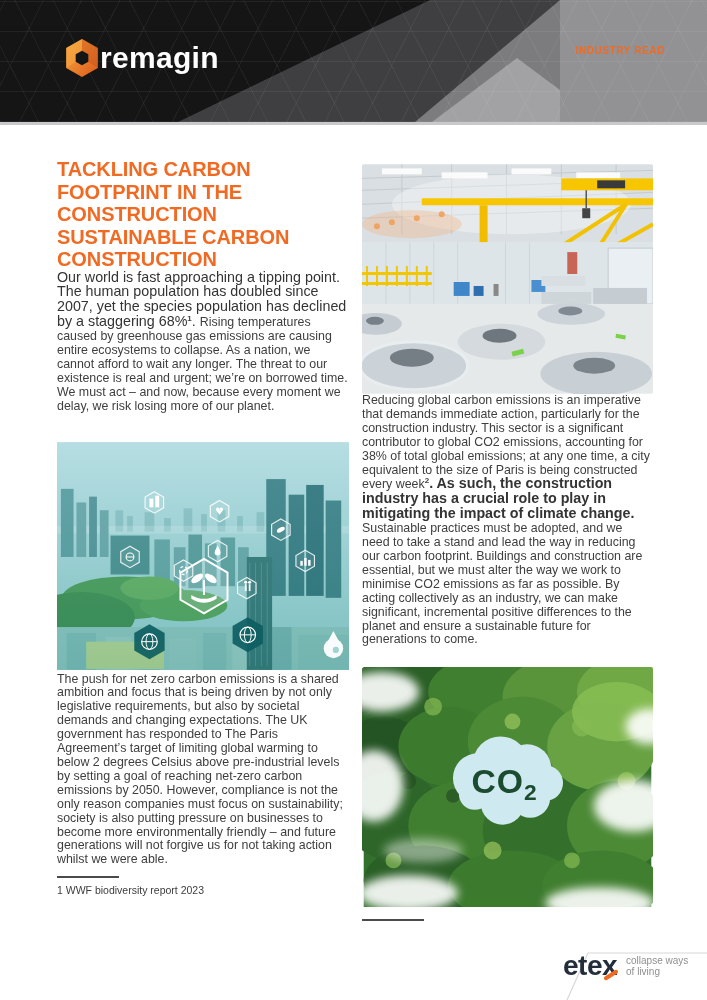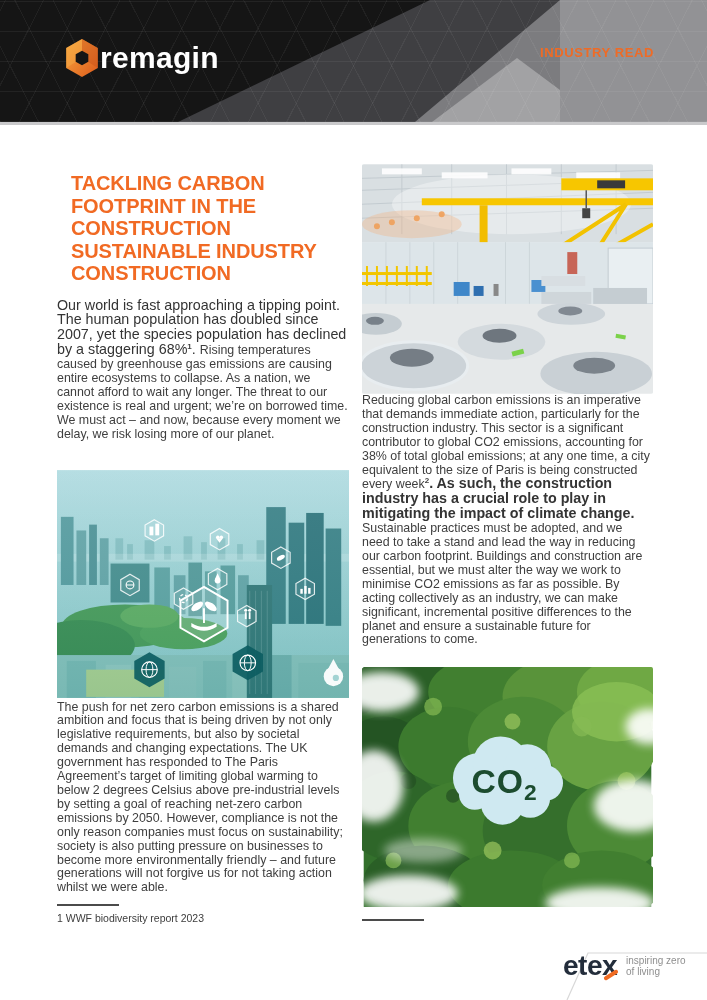--- a/index.html
+++ b/index.html
@@ -13,28 +13,28 @@
   .h-dark{background:#3f3f42;clip-path:polygon(430px 0,707px 0,707px 122px,178px 122px);}
   .h-mid{background:#7c7c7f;clip-path:polygon(560px 0,560px 122px,415px 122px);}
   .h-bright{background:#a2a2a4;clip-path:polygon(517px 58px,603px 122px,432px 122px);}
   .h-band{position:absolute;top:0;bottom:0;left:560px;right:0;background:#929295;}
   .h-grid{position:absolute;inset:0;pointer-events:none;background-image:
       repeating-linear-gradient(0deg, rgba(255,255,255,.06) 0 1px, transparent 1px 30px),
       repeating-linear-gradient(63deg, rgba(255,255,255,.05) 0 1px, transparent 1px 34px),
       repeating-linear-gradient(-63deg, rgba(255,255,255,.05) 0 1px, transparent 1px 34px);}
   .brand{position:absolute;left:64px;top:38px;display:flex;align-items:center;}
   .brand-text{color:#ffffff;font-size:30px;font-weight:700;letter-spacing:.3px;line-height:1;}
-  .header-tag{position:absolute;right:53px;top:45px;color:#ee6b26;font-size:13px;
+  .header-tag{position:absolute;right:42px;top:45px;color:#ee6b26;font-size:10px;
               font-weight:700;letter-spacing:.6px;}
 
   
   .col-left{position:absolute;left:57px;top:158px;width:292px;}
   .col-right{position:absolute;left:362px;top:164px;width:291px;}
 
-  h1.title{margin:14px;color:#f16a23;font-size:20px;line-height:22.5px;font-weight:700;
+  h1.title{margin:0;color:#f16a23;font-size:20px;line-height:22.5px;font-weight:700;
            letter-spacing:-.1px;}
   h1.title span{display:block;}
 
   p.body{margin:0;font-size:12.4px;line-height:13.9px;color:#3e3e3e;}
   .intro{margin-top:21px;}
   .lead-bold{font-weight:400;font-size:14.3px;color:#343434;text-align:right;}
   sup.fn{font-size:8px;vertical-align:super;line-height:0;font-weight:700;}
   .mid-bold{font-weight:700;font-size:14.3px;color:#343434;}
 
   .photo{display:block;border-radius:2px;}
@@ -86,21 +86,21 @@
     </div>
 
     <div class="header-tag">INDUSTRY READ</div>
   </div>
 
   <div class="col-left">
     <h1 class="title">
       <span>TACKLING CARBON</span>
       <span>FOOTPRINT IN THE</span>
       <span>CONSTRUCTION</span>
-      <span>SUSTAINABLE INDUSTRY</span>
+      <span>SUSTAINABLE CARBON</span>
       <span>CONSTRUCTION</span>
     </h1>
 
     <p class="body intro"><span class="lead-bold">Our world is fast approaching a tipping point. The human population has doubled since 2007, yet the species population has declined by a staggering 68%</span><sup class="fn">1</sup><span class="lead-bold">. </span><span>Rising temperatures caused by greenhouse gas emissions are causing entire ecosystems to collapse. As a nation, we cannot afford to wait any longer. The threat to our existence is real and urgent; we’re on borrowed time. We must act – and now, because every moment we delay, we risk losing more of our planet.</span></p>
 
     <svg class="photo photo-city" width="292" height="234" viewBox="0 0 300 234">
       <defs>
         <linearGradient id="sky" x1="0" y1="0" x2="0" y2="1">
           <stop offset="0" stop-color="#c6e4e9"></stop>
             <stop offset="1" stop-color="#9fd2d2"></stop>
@@ -386,18 +386,18 @@
     </div>
   </div>
 
   <svg class="footer-lines" width="167" height="55" viewBox="0 0 167 55">
     <path d="M27,55 L48,8 L167,8" stroke="#d8d8d8" stroke-width="1.2" fill="none"></path>
   </svg>
 
   <div class="etex">
     <span class="etex-word"><span>etex</span><span class="etex-x-accent"></span></span>
     <span class="etex-tagline">
-      <span>inspiring zero</span><br>
+      <span>collapse ways</span><br>
       <span>of living</span>
     </span>
   </div>
 
 </div>
 
 </body></html>

